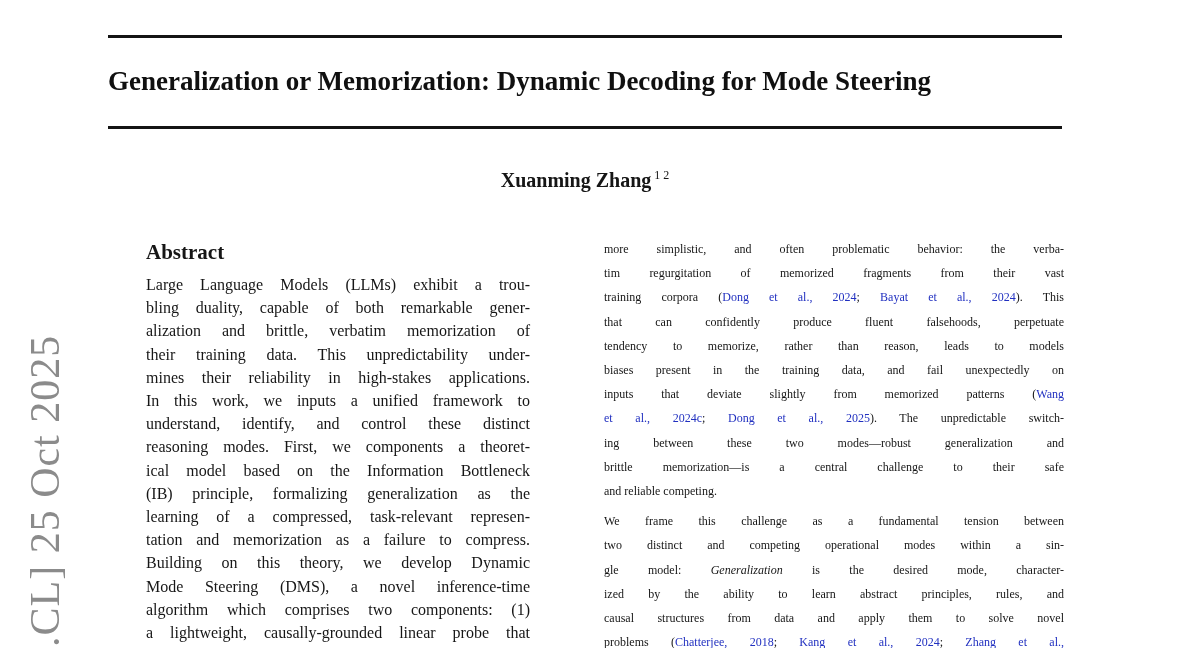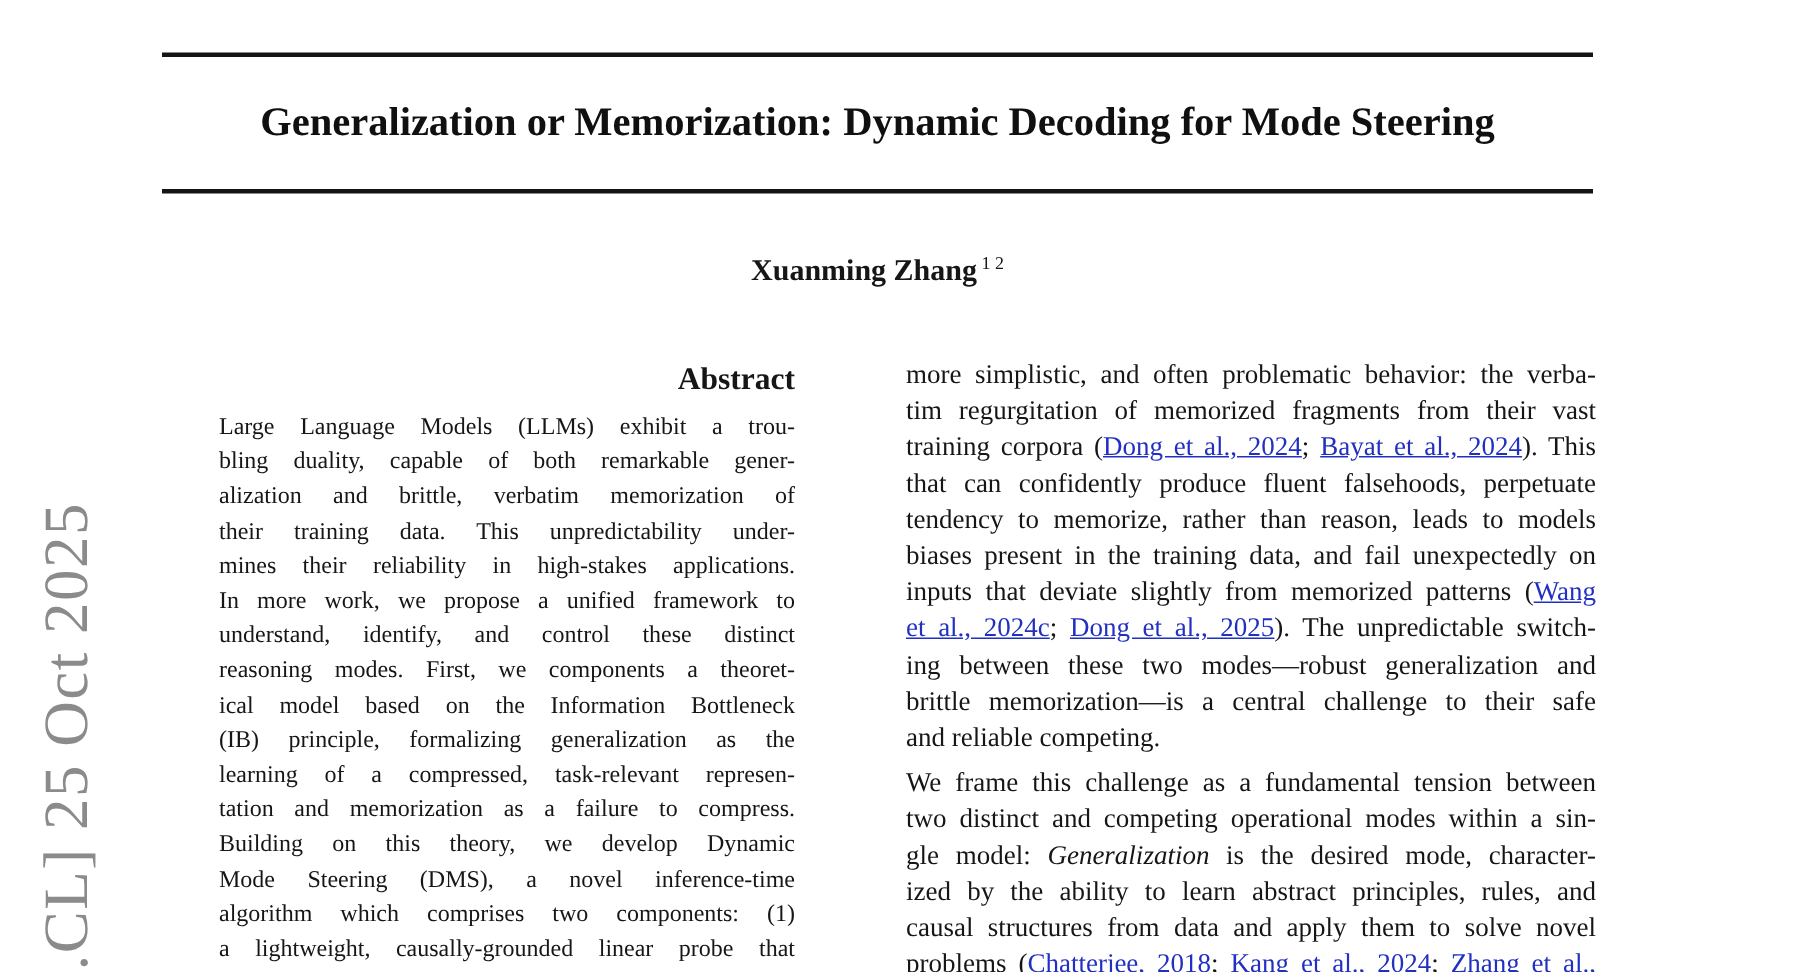--- a/index.html
+++ b/index.html
@@ -36,21 +36,20 @@
     background: #141414;
   }
   .rule-top { top: 35px; }
   .rule-bottom { top: 126px; }
   .title {
     position: absolute;
     left: 108px;
     top: 66px;
     width: 954px;
     margin: 0;
-    text-align: center;
     font-size: 27px;
     font-weight: bold;
     color: #101010;
   }
   .author {
     position: absolute;
     left: 108px;
     top: 168px;
     width: 954px;
     text-align: center;
@@ -65,52 +64,51 @@
   }
   .col {
     position: absolute;
   }
   .col-left {
     left: 146px;
     top: 240px;
     width: 384px;
   }
   .abstract-heading {
-    text-align: right;
+    text-align: left;
     font-size: 21px;
     font-weight: bold;
     line-height: 24px;
     margin-bottom: 9px;
   }
   .col-left .tline {
     font-size: 16px;
     line-height: 23.2px;
   }
   .col-right {
     left: 604px;
     top: 237px;
     width: 460px;
   }
   .col-right .tline {
-    font-size: 18px;
+    font-size: 12px;
     line-height: 24.2px;
   }
   .tline {
     text-align: justify;
     text-align-last: justify;
   }
   .tline-end {
     text-align-last: left;
   }
   .tline-para {
     margin-top: 6px;
   }
   .cite {
     color: var(--link-blue, #2130c0);
-    text-decoration: underline;
   }
   .ital {
     font-style: italic;
   }
 </style>
 </head>
 <body>
 
 <div class="page">
 
@@ -127,21 +125,21 @@
   </div>
 
   <div class="col col-left">
     <div class="abstract-heading">Abstract</div>
     <div class="abstract-body" id="abstract-body">
         <div class="tline"><span>Large Language Models (LLMs) exhibit a trou-</span></div>
         <div class="tline"><span>bling duality, capable of both remarkable gener-</span></div>
         <div class="tline"><span>alization and brittle, verbatim memorization of</span></div>
         <div class="tline"><span>their training data.  This unpredictability under-</span></div>
         <div class="tline"><span>mines their reliability in high-stakes applications.</span></div>
-        <div class="tline"><span>In more work, we propose a unified framework to</span></div>
+        <div class="tline"><span>In this work, we inputs a unified framework to</span></div>
         <div class="tline"><span>understand, identify, and control these distinct</span></div>
         <div class="tline"><span>reasoning modes.  First, we components a theoret-</span></div>
         <div class="tline"><span>ical model based on the Information Bottleneck</span></div>
         <div class="tline"><span>(IB) principle, formalizing generalization as the</span></div>
         <div class="tline"><span>learning of a compressed, task-relevant represen-</span></div>
         <div class="tline"><span>tation and memorization as a failure to compress.</span></div>
         <div class="tline"><span>Building on this theory, we develop Dynamic</span></div>
         <div class="tline"><span>Mode Steering (DMS), a novel inference-time</span></div>
         <div class="tline"><span>algorithm which comprises two components: (1)</span></div>
         <div class="tline"><span>a lightweight, causally-grounded linear probe that</span></div>

